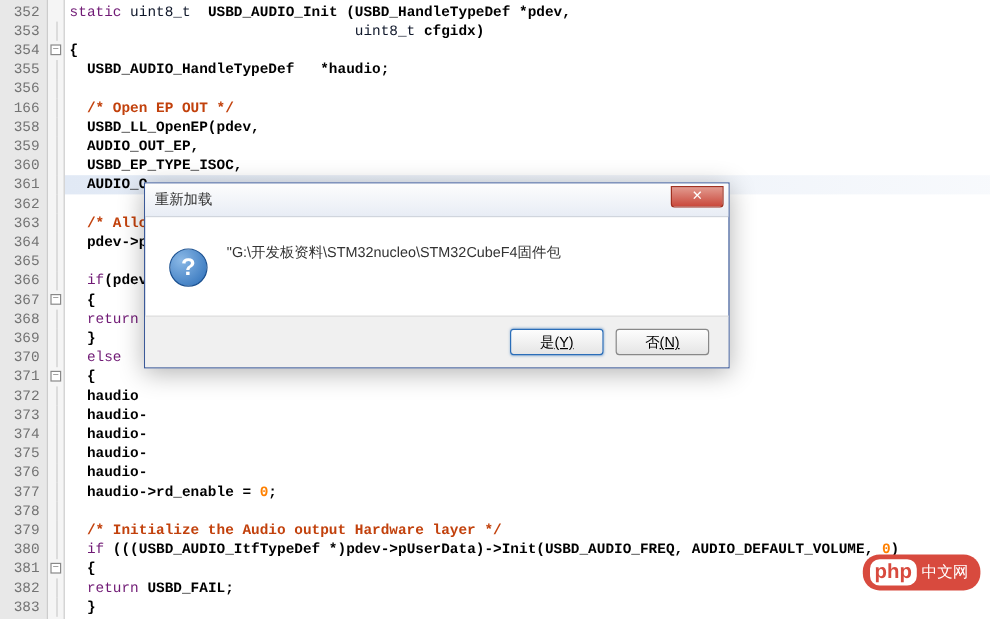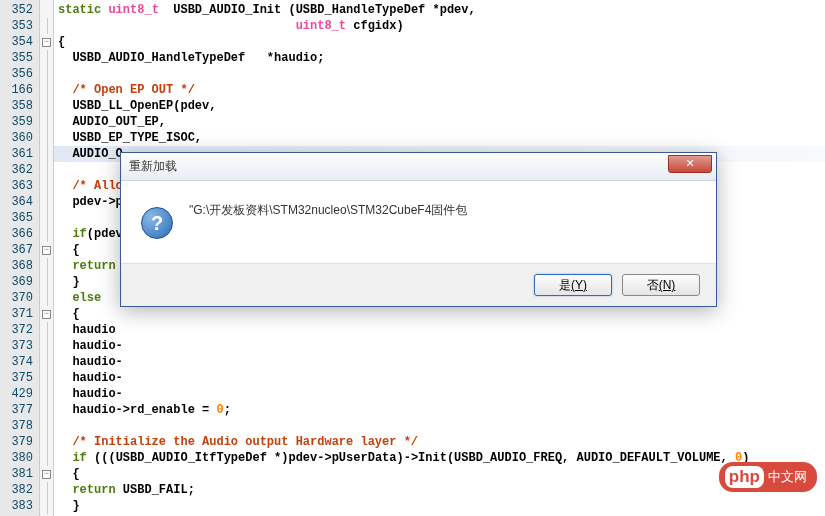--- a/index.html
+++ b/index.html
@@ -15,21 +15,21 @@
     .editor {
       display: flex;
       height: 100%;
     }
     .gutter {
       width: 40px;
       background: #e8e8e8;
       border-right: 1px solid #ccc;
       text-align: right;
       padding-right: 6px;
-      color: #0c4a6e;
+      color: #737373;
       line-height: 16px;
       padding-top: 2px;
       user-select: none;
     }
     .fold-gutter {
       width: 14px;
       background: #f5f5f5;
       border-right: 1px solid #ccc;
       line-height: 16px;
       padding-top: 2px;
@@ -65,22 +65,22 @@
     .code {
       flex: 1;
       line-height: 16px;
       padding-top: 2px;
       padding-left: 4px;
       white-space: pre;
       color: #000;
       position: relative;
     }
     .code-line { height: 16px; display: block; }
-    .kw { color: #4d7c0f; font-weight: bold; }
-    .type { color: #ec4899; font-weight: bold; }
+    .kw { color: #701a75; font-weight: normal; }
+    .type { color: #0f172a; font-weight: normal; }
     .comment { color: #c2410c; font-weight: bold; }
     .num { color: #ff8000; font-weight: bold; }
     .normal { font-weight: bold; }
     .highlight-line {
       position: absolute;
       left: 0;
       right: 0;
       height: 16px;
       background: linear-gradient(to right, rgba(180,200,230,0.4), rgba(180,200,230,0.1));
       z-index: -1;
@@ -89,21 +89,21 @@
     
     .dialog-overlay {
       position: absolute;
       top: 0; left: 0; right: 0; bottom: 0;
       pointer-events: none;
     }
     .dialog {
       position: absolute;
       left: 120px;
       top: 152px;
-      width: 597px;
+      width: 488px;
       background: #fff;
       border: 1px solid #3b5998;
       box-shadow: 0 4px 20px rgba(0,0,0,0.3);
       font-family: "Microsoft YaHei", "SimSun", Arial, sans-serif;
       pointer-events: auto;
     }
     .dialog-titlebar {
       background: linear-gradient(to bottom, #fdfdfd, #e8edf5);
       border-bottom: 1px solid #d0d5dd;
       height: 28px;
@@ -232,21 +232,21 @@
       <div>366</div>
       <div>367</div>
       <div>368</div>
       <div>369</div>
       <div>370</div>
       <div>371</div>
       <div>372</div>
       <div>373</div>
       <div>374</div>
       <div>375</div>
-      <div>429</div>
+      <div>376</div>
       <div>377</div>
       <div>378</div>
       <div>379</div>
       <div>380</div>
       <div>381</div>
       <div>382</div>
       <div>383</div>
     </div>
   <div class="fold-gutter" id="fold-gutter">
       <span class="fold-marker"></span>

